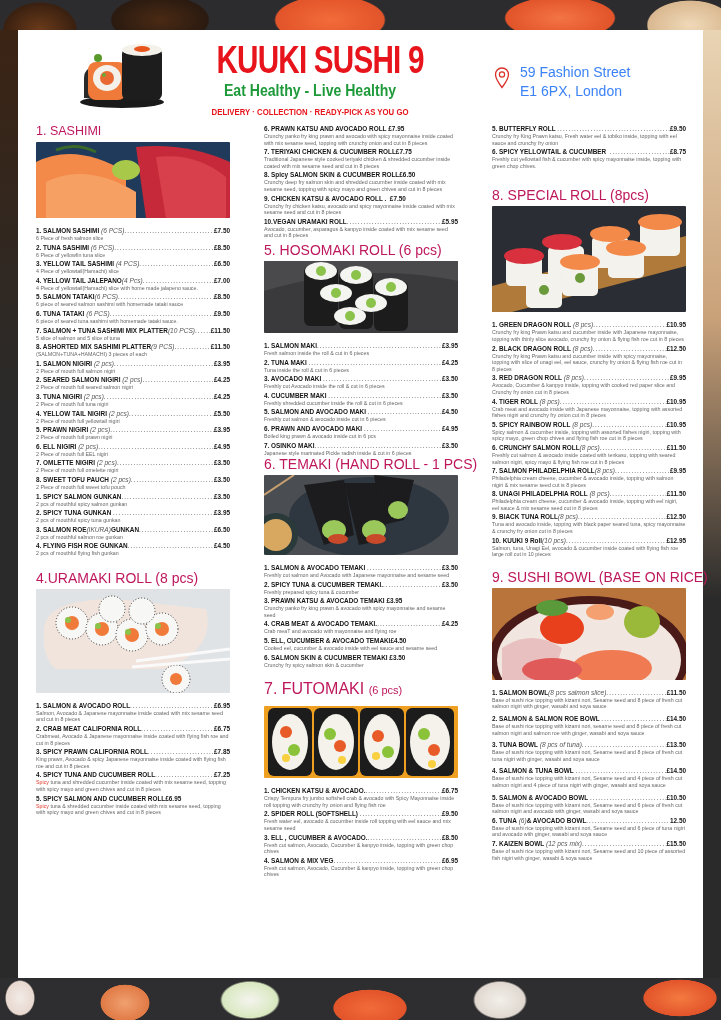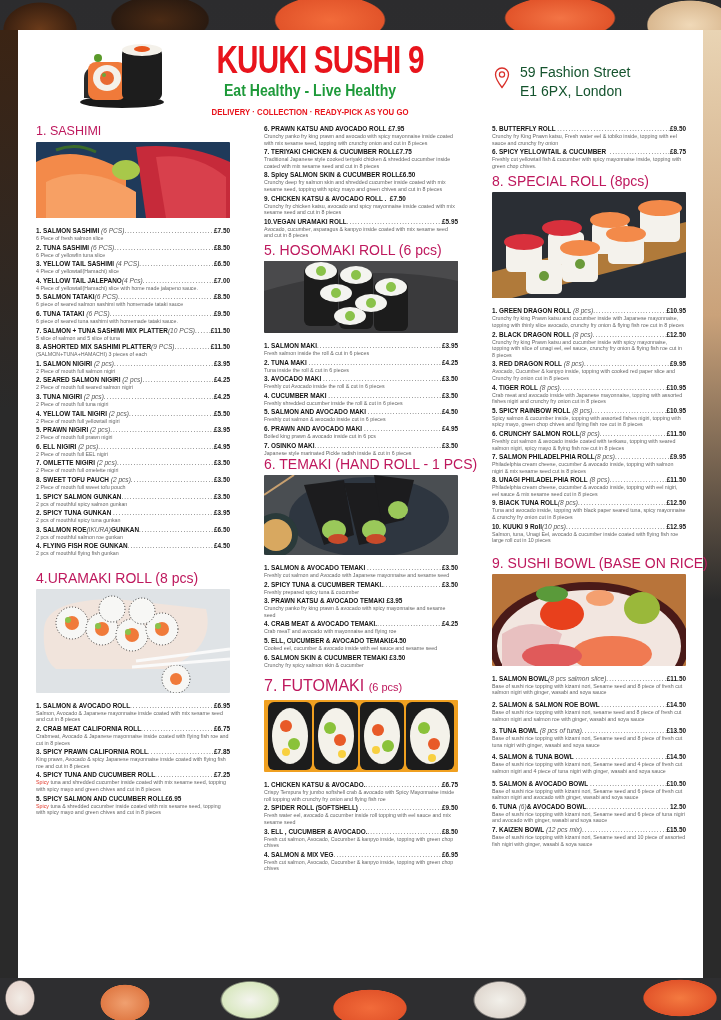--- a/index.html
+++ b/index.html
@@ -32,21 +32,21 @@
   .logo{position:absolute;left:62px;top:38px;width:130px;height:72px;}
   .brand{position:absolute;left:190px;top:40px;width:240px;text-align:center;}
   .brand-title{color:#e8141c;font-weight:bold;font-size:38px;letter-spacing:-1px;
     line-height:40px;transform:scaleX(0.78);transform-origin:center;white-space:nowrap;}
   .brand-tag{color:#1e9a3a;font-weight:bold;font-size:16px;line-height:18px;margin-top:2px;
     transform:scaleX(0.88);white-space:nowrap;}
   .brand-serv{color:#e8141c;font-weight:bold;font-size:9.5px;margin-top:6px;
     transform:scaleX(0.82);white-space:nowrap;}
   .addr{position:absolute;left:494px;top:63px;}
   .addr-pin{position:absolute;left:0;top:4px;width:16px;height:22px;}
-  .addr-lines{position:absolute;left:26px;top:0;font-size:14px;color:#14532d;line-height:19px;white-space:nowrap;}
+  .addr-lines{position:absolute;left:26px;top:0;font-size:14px;color:#3b82f6;line-height:19px;white-space:nowrap;}
 
   
   .col{position:absolute;top:124px;width:194px;}
   .c1{left:36px;} .c2{left:264px;} .c3{left:492px;}
   .sec-title{color:#be185d;font-size:12.5px;line-height:15px;margin:0 0 3px 0;white-space:nowrap;}
   .sec-title.big{font-size:14px;}
   .sec-title .sm{font-size:11px;}
   .pic{width:194px;border-radius:1px;margin-bottom:4px;}
   .item{margin:0 0 1px 0;}
   .ln{display:flex;align-items:baseline;font-size:6.4px;font-weight:bold;color:#151515;line-height:9px;white-space:nowrap;}
@@ -455,21 +455,21 @@
           <span class="pr">£4.50</span>
         </div>
         <div class="ds">Cooked eel, cucumber &amp; avocado inside with eel sauce and sesame seed</div>
       </div>
     <div class="item">
         <div class="ln"><span class="nm">6. SALMON SKIN &amp; CUCUMBER TEMAKI</span>&nbsp;<span class="pr">£3.50</span></div>
         <div class="ds">Crunchy fry spicy salmon skin &amp; cucumber</div>
       </div>
   </div>
 
-  <div class="sec-title" style="font-size:16px;line-height:19px;margin-top:8px;"><span>7. FUTOMAKI</span> <span class="sm">(6 pcs)</span></div>
+  <div class="sec-title" style="font-size:16px;line-height:26px;margin-top:8px;"><span>7. FUTOMAKI</span> <span class="sm">(6 pcs)</span></div>
   <svg class="pic" height="72" viewBox="0 0 194 72" preserveAspectRatio="none">
     <rect width="194" height="72" fill="#f0a020"></rect>
     <g fill="#1c1c1c">
         <rect x="4" y="2" width="44" height="68" rx="6"></rect>
         <rect x="50" y="2" width="44" height="68" rx="6"></rect>
         <rect x="96" y="2" width="44" height="68" rx="6"></rect>
         <rect x="142" y="2" width="48" height="68" rx="6"></rect>
       </g>
     <g fill="#f4f2ea">
         <ellipse cx="26" cy="36" rx="18" ry="28"></ellipse>
@@ -533,21 +533,21 @@
     <div class="item">
         <div class="ln"><span class="nm">5. BUTTERFLY ROLL</span>&nbsp;<span class="dots"></span><span class="pr">£9.50</span></div>
         <div class="ds">Crunchy fry King Prawn katsu, Fresh water eel &amp; tobiko inside, topping with eel sauce and crunchy fry onion</div>
       </div>
     <div class="item">
         <div class="ln"><span class="nm">6. SPICY YELLOWTAIL &amp; CUCUMBER</span>&nbsp;&nbsp;<span class="dots"></span><span class="pr">£8.75</span></div>
         <div class="ds">Freshly cut yellowtail fish &amp; cucumber with spicy mayonnaise inside, topping with green chop chives.</div>
       </div>
   </div>
 
-  <div class="sec-title big" style="margin-top:5px;">8.  SPECIAL ROLL (8pcs)</div>
+  <div class="sec-title big" style="margin-top:19px;">8.  SPECIAL ROLL (8pcs)</div>
   <svg class="pic" height="106" viewBox="0 0 194 106" preserveAspectRatio="none">
     <rect width="194" height="106" fill="#2a2e34"></rect>
     <path d="M0 80 L194 30 L194 60 L20 106 L0 106 Z" fill="#b07a3a"></path>
     <g fill="#f4f2ec">
         <rect x="14" y="50" width="36" height="30" rx="5"></rect>
         <rect x="34" y="68" width="36" height="34" rx="5"></rect>
         <rect x="56" y="40" width="36" height="32" rx="5"></rect>
         <rect x="70" y="56" width="36" height="34" rx="5"></rect>
         <rect x="100" y="30" width="36" height="32" rx="5"></rect>
         <rect x="116" y="42" width="36" height="30" rx="5"></rect>

